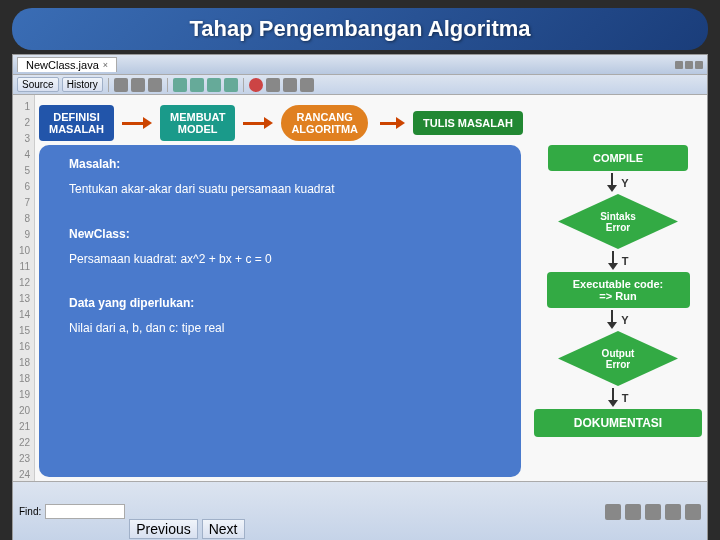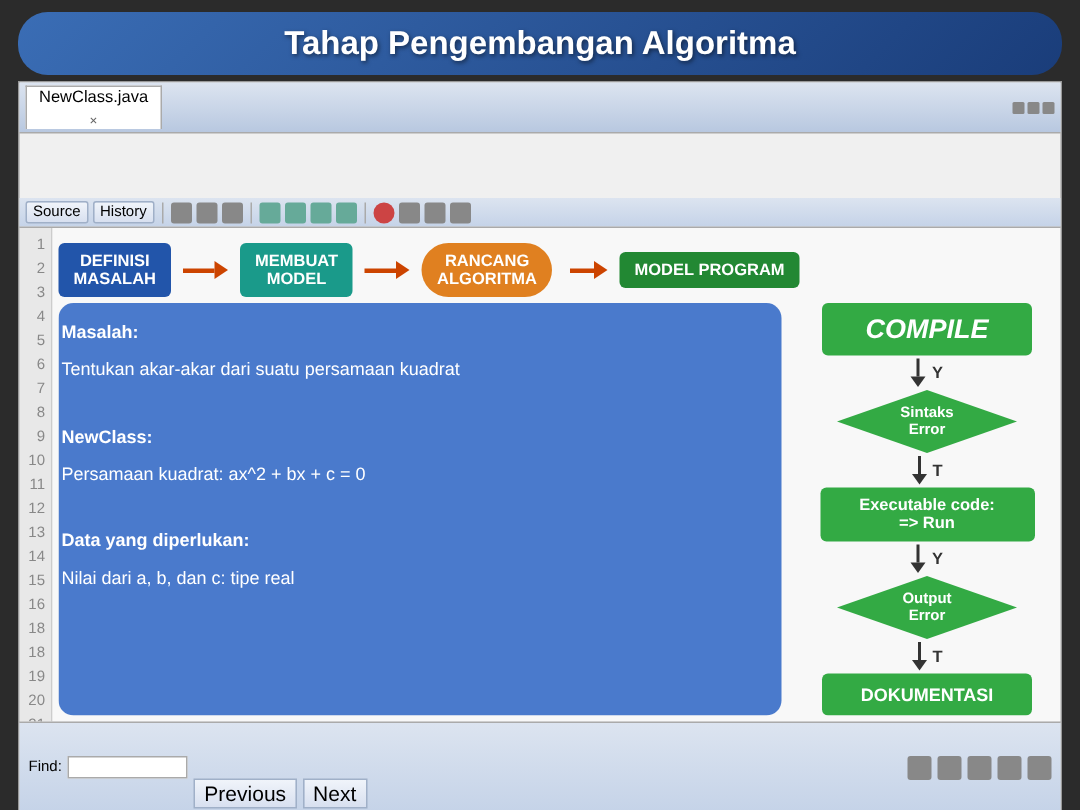--- a/index.html
+++ b/index.html
@@ -46,21 +46,20 @@
     }
     .ide-tab {
       background: white;
       border: 1px solid #aaa;
       border-bottom: none;
       padding: 1px 8px;
       font-size: 11px;
       display: flex;
       align-items: center;
       gap: 4px;
-      flex-direction: column;
     }
     .ide-tab-close {
       color: #666;
       font-size: 9px;
     }
     .ide-nav-dots {
       margin-left: auto;
       display: flex;
       gap: 2px;
     }
@@ -71,21 +70,20 @@
     }
 
     .ide-toolbar {
       background: linear-gradient(to bottom, #dce4f0, #c5d3e8);
       padding: 2px 4px;
       display: flex;
       align-items: center;
       gap: 3px;
       border-bottom: 1px solid #aaa;
       flex-wrap: wrap;
-      margin-top: 43px;
     }
     .toolbar-btn {
       background: linear-gradient(to bottom, #f0f4fa, #d8e0f0);
       border: 1px solid #a0b0c8;
       border-radius: 2px;
       padding: 1px 4px;
       font-size: 10px;
       cursor: pointer;
     }
     .toolbar-sep { width: 1px; height: 14px; background: #aaa; margin: 0 2px; }
@@ -145,61 +143,60 @@
       display: flex;
       flex: 1;
       gap: 0;
       overflow: hidden;
     }
 
     .left-panel {
       flex: 1;
       background: #4a7acc;
       border-radius: 10px;
-      padding: 10px 2px;
+      padding: 10px 30px;
       color: white;
       font-size: 12px;
       line-height: 1.6;
       margin-right: 12px;
       margin-top: 0;
     }
     .left-panel p { margin-bottom: 6px; }
     .left-panel .bold { font-weight: bold; }
 
     .compile-box {
       background: #33aa44;
       color: white;
       font-weight: bold;
-      font-size: 18px;
+      font-size: 11px;
       padding: 7px 20px;
       border-radius: 4px;
       text-align: center;
       width: 140px;
-      font-style: italic;
     }
 
     .exec-box {
       background: #33aa44;
       color: white;
       font-weight: bold;
       font-size: 11px;
       padding: 6px 10px;
       border-radius: 4px;
       text-align: center;
       width: 143px;
     }
     .doc-box {
       background: #33aa44;
       color: white;
       font-weight: bold;
       font-size: 12px;
       padding: 7px 10px;
       border-radius: 4px;
       text-align: center;
-      width: 140px;
+      width: 168px;
     }
 
     
     .ide-bottom {
       background: linear-gradient(to bottom, #dce4f0, #c5d3e8);
       border-top: 1px solid #aaa;
       padding: 2px 6px;
       display: flex;
       align-items: center;
       justify-content: space-between;
@@ -356,21 +353,21 @@
         </div>
         <div class="flow-box box-orange">
           <span>RANCANG<br>ALGORITMA</span>
         </div>
 
         <div style="display:flex;align-items:center;margin-left:4px;">
           <div style="height:3px;width:16px;background:#cc4400;"></div>
           <div style="width:0;height:0;border-top:6px solid transparent;border-bottom:6px solid transparent;border-left:9px solid #cc4400;"></div>
         </div>
         <div class="flow-box box-green">
-          <span>MODEL PROGRAM</span>
+          <span>TULIS MASALAH</span>
         </div>
       </div>
 
       <div class="content-area">
 
         <div class="left-panel">
           <p><span class="bold">Masalah:</span></p>
           <p>Tentukan akar-akar dari suatu persamaan kuadrat</p>
           <p><br><span class="bold">NewClass:</span></p>
           <p>Persamaan kuadrat: ax^2 + bx + c = 0</p>

